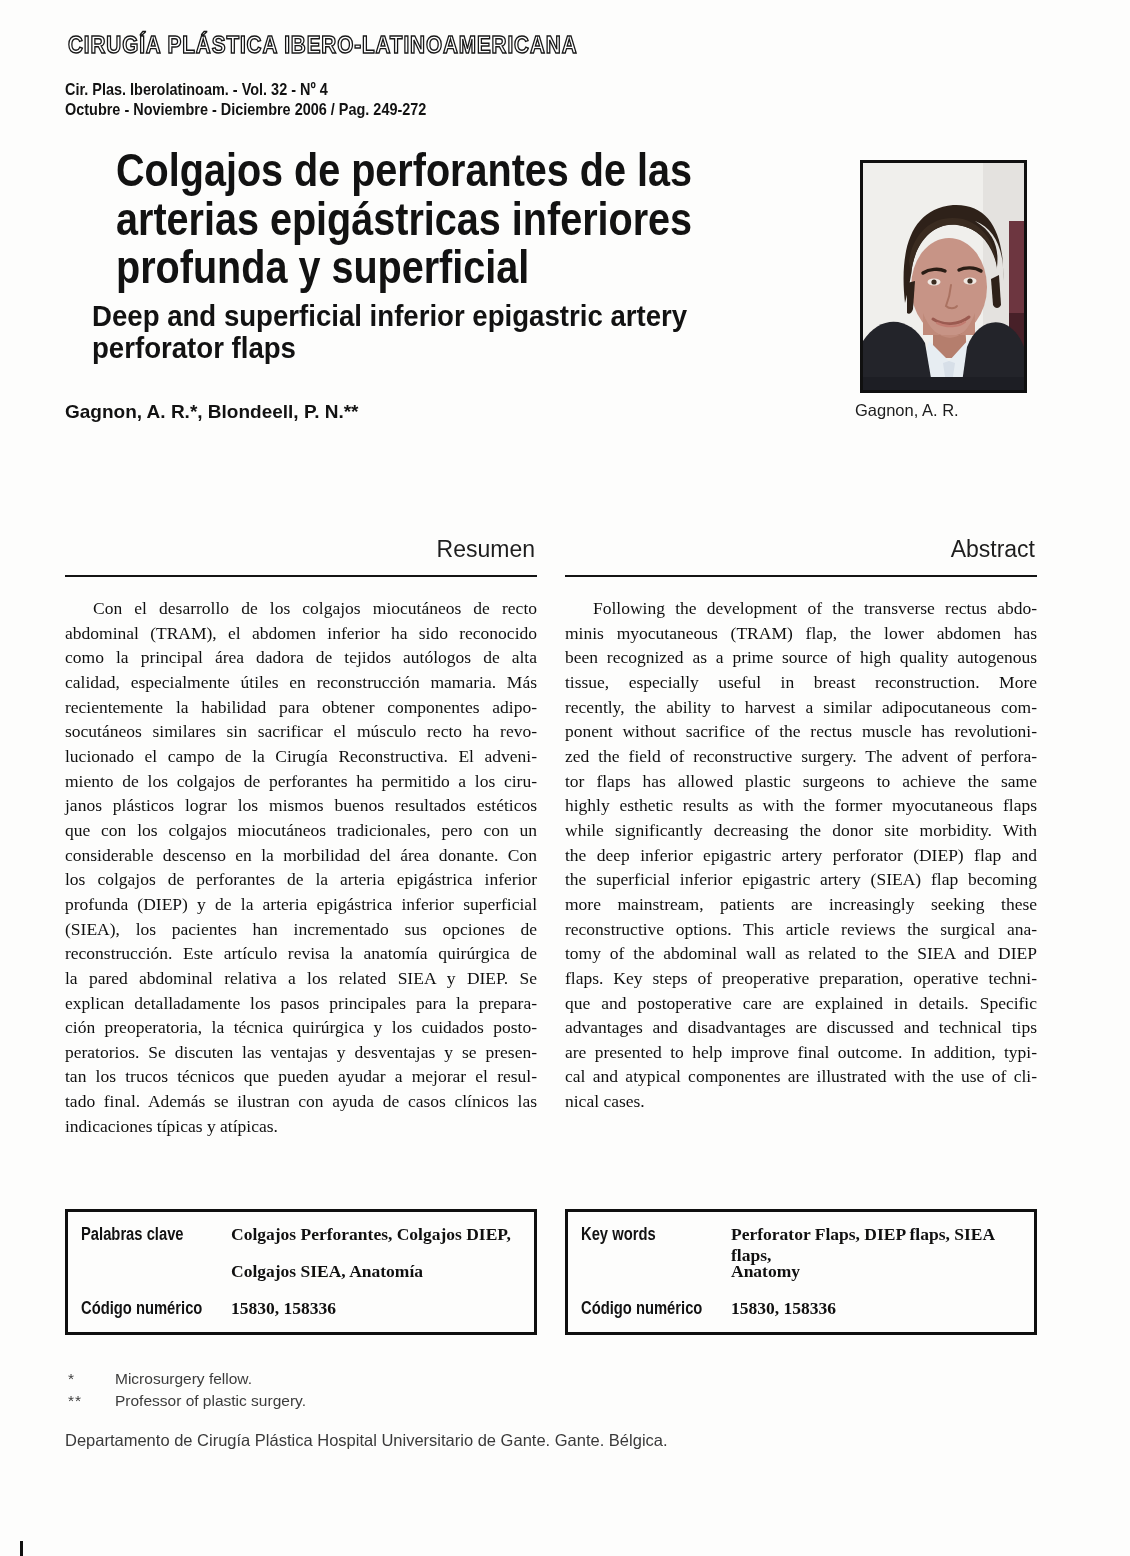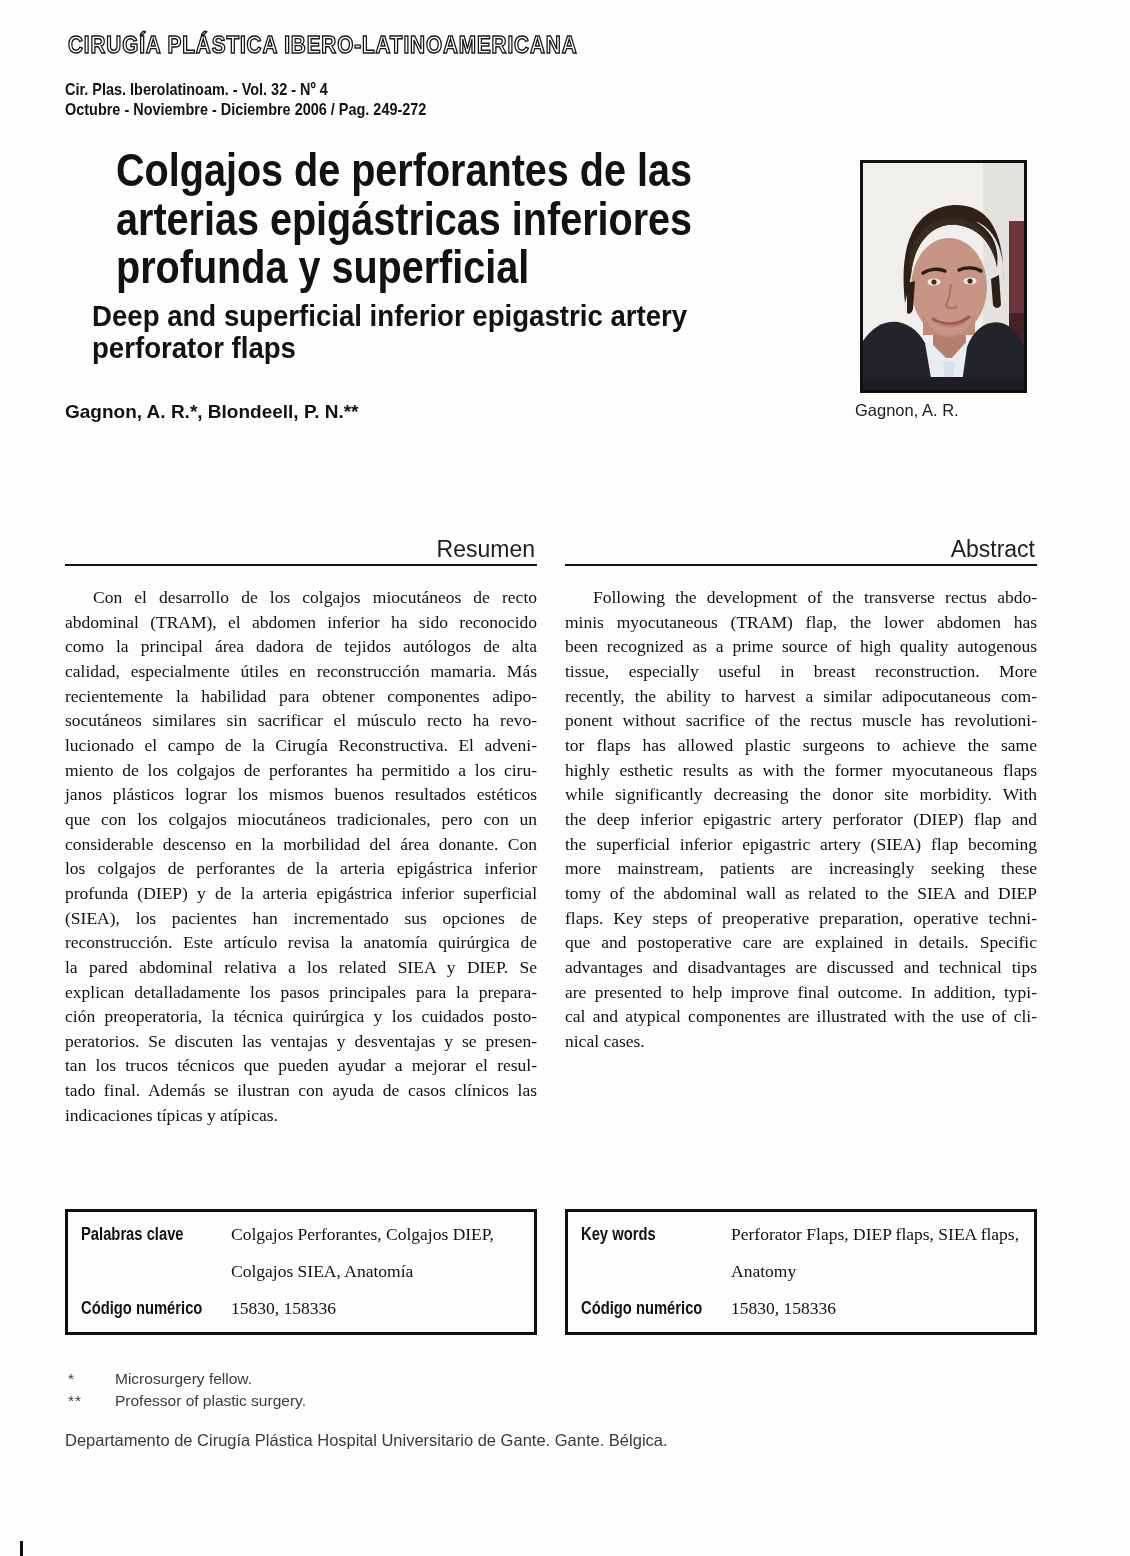--- a/index.html
+++ b/index.html
@@ -31,34 +31,34 @@
   .photo{position:absolute;left:860px;top:160px;width:167px;height:233px;border:3px solid #101010;box-sizing:border-box;background:#efeeec;}
   .photo svg{display:block;width:100%;height:100%;}
   .photo-caption{position:absolute;left:855px;top:401px;width:177px;font-size:16.5px;color:#1c1c1c;}
 
   .authors{position:absolute;left:65px;top:401px;font-size:19px;font-weight:bold;color:#121212;}
 
   
   .cols{position:absolute;left:65px;top:536px;width:972px;display:flex;gap:28px;}
   .col{width:472px;}
   .col-head{font-size:23px;line-height:27px;text-align:right;color:#1e1e1e;
-    padding-bottom:1px;border-bottom:2.5px solid #141414;padding-right:2px;}
+    padding-bottom:12px;border-bottom:2.5px solid #141414;padding-right:2px;}
   .col-body{margin-top:19px;font-family:"Liberation Serif",serif;font-size:17.5px;color:#101010;}
   .tline{line-height:24.65px;text-align:justify;text-align-last:justify;white-space:normal;}
   .tline.first{text-indent:28px;}
   .tline.last{text-align-last:left;}
   .title-line{display:block;}
 
   
   .kwbox{position:absolute;top:1177px;width:472px;height:126px;border:3px solid #101010;box-sizing:border-box;
     padding:10px 10px 0 13px;display:grid;grid-template-columns:150px 1fr;grid-auto-rows:37px;align-items:start;margin-top:32px;}
   .kwbox.es{left:65px;}
   .kwbox.en{left:565px;}
   .kw-label{font-weight:bold;font-size:18px;white-space:nowrap;transform:scaleX(0.82);transform-origin:left top;color:#121212;padding-top:2px;}
-  .kw-value{font-family:"Liberation Serif",serif;font-size:17.5px;color:#101010;padding-top:2px;}
+  .kw-value{font-family:"Liberation Serif",serif;font-size:17.5px;color:#101010;padding-top:2px;font-weight:bold;}
 
   
   .footnotes{position:absolute;left:68px;top:1368px;display:grid;grid-template-columns:47px auto;
     font-size:15.5px;line-height:21.5px;color:#3c3c3c;}
   .fn-marker{letter-spacing:1px;}
   .affiliation{position:absolute;left:65px;top:1431px;font-size:16.5px;color:#3a3a3a;}
 
   .print-mark{position:absolute;left:20px;top:1541px;width:3px;height:15px;background:#101010;}
 </style>
 </head>
@@ -157,26 +157,28 @@
     </section>
     <section class="col">
       <div class="col-head">Abstract</div>
       <div class="col-body">
           <div class="tline first">Following the development of the transverse rectus abdo-</div>
           <div class="tline">minis myocutaneous (TRAM) flap, the lower abdomen has</div>
           <div class="tline">been recognized as a prime source of high quality autogenous</div>
           <div class="tline">tissue, especially useful in breast reconstruction. More</div>
           <div class="tline">recently, the ability to harvest a similar adipocutaneous com-</div>
           <div class="tline">ponent without sacrifice of the rectus muscle has revolutioni-</div>
+          <div class="tline">zed the field of reconstructive surgery. The advent of perfora-</div>
           <div class="tline">tor flaps has allowed plastic surgeons to achieve the same</div>
           <div class="tline">highly esthetic results as with the former myocutaneous flaps</div>
           <div class="tline">while significantly decreasing the donor site morbidity. With</div>
           <div class="tline">the deep inferior epigastric artery perforator (DIEP) flap and</div>
           <div class="tline">the superficial inferior epigastric artery (SIEA) flap becoming</div>
           <div class="tline">more mainstream, patients are increasingly seeking these</div>
+          <div class="tline">reconstructive options. This article reviews the surgical ana-</div>
           <div class="tline">tomy of the abdominal wall as related to the SIEA and DIEP</div>
           <div class="tline">flaps. Key steps of preoperative preparation, operative techni-</div>
           <div class="tline">que and postoperative care are explained in details. Specific</div>
           <div class="tline">advantages and disadvantages are discussed and technical tips</div>
           <div class="tline">are presented to help improve final outcome. In addition, typi-</div>
           <div class="tline">cal and atypical componentes are illustrated with the use of cli-</div>
           <div class="tline last">nical cases.</div>
         </div>
     </section>
   </div>

